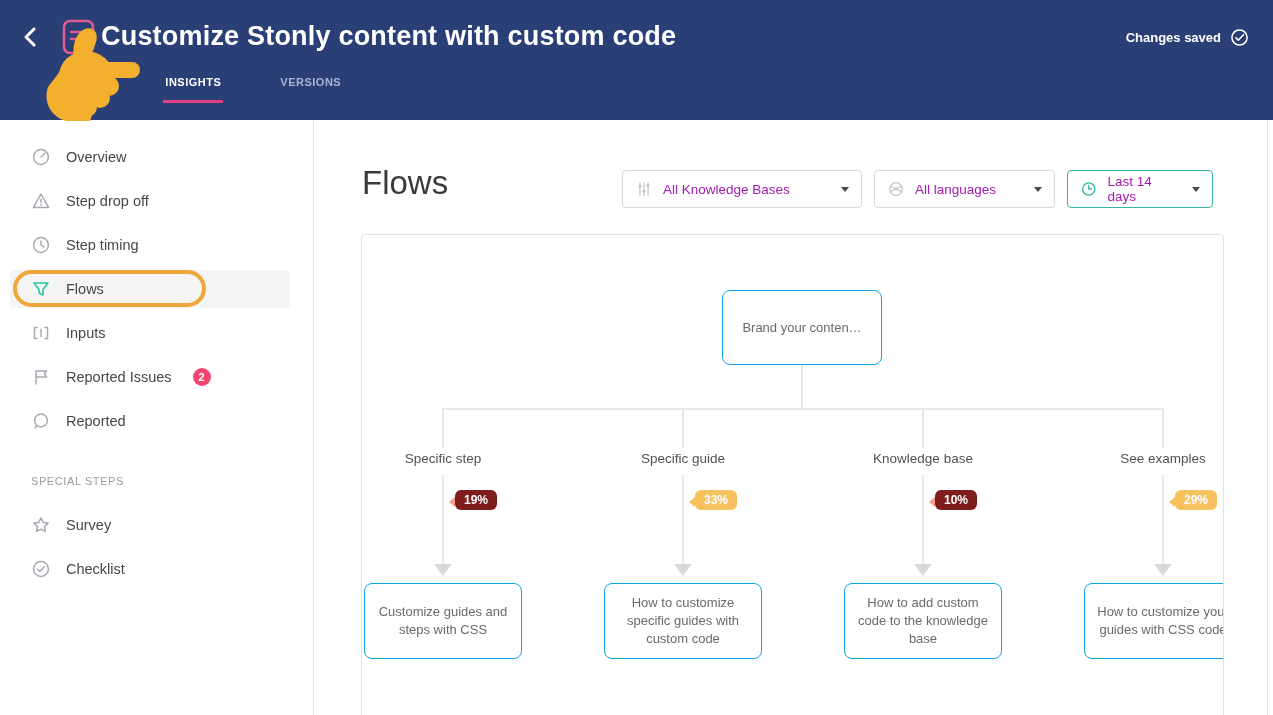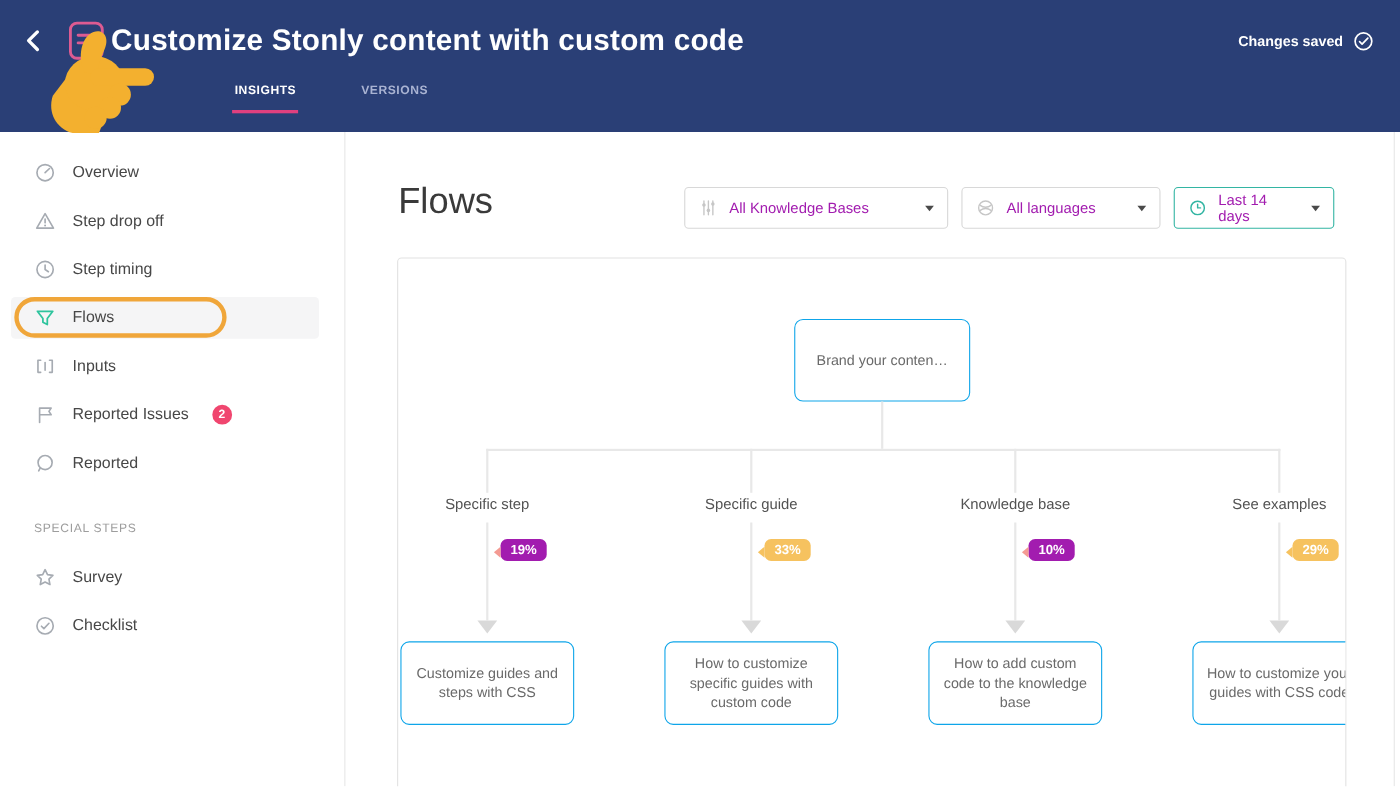--- a/index.html
+++ b/index.html
@@ -7,21 +7,21 @@
   body { font-family: "Liberation Sans", "DejaVu Sans", sans-serif; background:#fff; }
   .screen { position:relative; width:1273px; height:715px; overflow:hidden; background:#fff; }
 
   
   .header { position:absolute; left:0; top:0; width:1273px; height:120px; background:#2a3f76; }
   .back-btn { position:absolute; left:18px; top:24px; width:26px; height:26px; cursor:pointer; }
   .doc-icon { position:absolute; left:62px; top:19px; }
   .hdr-title { position:absolute; left:101px; top:21px; font-size:27px; font-weight:600; color:#ffffff; letter-spacing:0.2px; white-space:nowrap; }
   .tabs { position:absolute; left:60px; top:74px; display:flex; gap:55px; }
   .tab { font-size:11px; font-weight:700; letter-spacing:0.5px; color:#a9b3d2; padding:2px 2px 12px 2px; border-bottom:3px solid transparent; cursor:pointer; }
-  .tab.active { color:#ffffff; border-bottom-color:#e0407f;margin-left:48px; }
+  .tab.active { color:#ffffff; border-bottom-color:#e0407f; }
   .status { position:absolute; right:24px; top:28px; display:flex; align-items:center; gap:9px; }
   .status-label { font-size:13px; font-weight:700; color:#ffffff; }
 
   
   .hand { position:absolute; left:36px; top:24px; z-index:60; pointer-events:none; }
 
   
   .sidebar { position:absolute; left:0; top:120px; width:314px; height:595px; background:#fff; border-right:1px solid #e7e7e7; }
   .row-highlight { position:absolute; left:10px; top:150px; width:280px; height:38px; background:#f5f5f6; border-radius:4px; }
   .row-oval { position:absolute; left:13px; top:150px; width:193px; height:37px; border:4px solid #f0a63a; border-radius:20px; z-index:5; pointer-events:none; }
@@ -44,21 +44,21 @@
 
   .panel { position:absolute; left:361px; top:234px; width:863px; height:500px; border:1px solid #e2e2e2; border-radius:4px; background:#fff; overflow:hidden; }
 
   
   .fnode { position:absolute; border:1px solid #0ea5e9; border-radius:8px; background:#fff; display:flex; align-items:center; justify-content:center; text-align:center; font-size:13px; color:#6a6a6a; line-height:18px; padding:6px 12px; }
   .fnode.root { left:360px; top:55px; width:160px; height:75px; }
   .fline { position:absolute; background:#e8e8e8; }
   .blabel { position:absolute; width:160px; text-align:center; font-size:13.5px; color:#525252; top:216px; }
   .pct { position:absolute; top:255px; padding:3px 9px; border-radius:6px; font-size:12px; font-weight:700; color:#ffffff; }
   .pct::before { content:""; position:absolute; left:-6px; top:7px; border-top:5px solid transparent; border-bottom:5px solid transparent; border-right:6px solid #000; }
-  .pct.salmon { background:#a21caf;text-align:center; } .pct.salmon::before { border-right-color:#f49b93; }
+  .pct.salmon { background:#7f1d1d;text-align:center; } .pct.salmon::before { border-right-color:#f49b93; }
   .pct.amber { background:#f6c25f; } .pct.amber::before { border-right-color:#f6c25f; }
   .arrowhead { position:absolute; top:329px; width:0; height:0; border-left:9px solid transparent; border-right:9px solid transparent; border-top:12px solid #d9d9d9; }
   .tnode { top:348px; width:158px; height:76px; }
 
   .scroll-edge { position:absolute; left:1267px; top:120px; width:1px; height:595px; background:#e6e6e6; }
 
   svg.icn { display:block; }
 </style>
 </head>
 <body>

